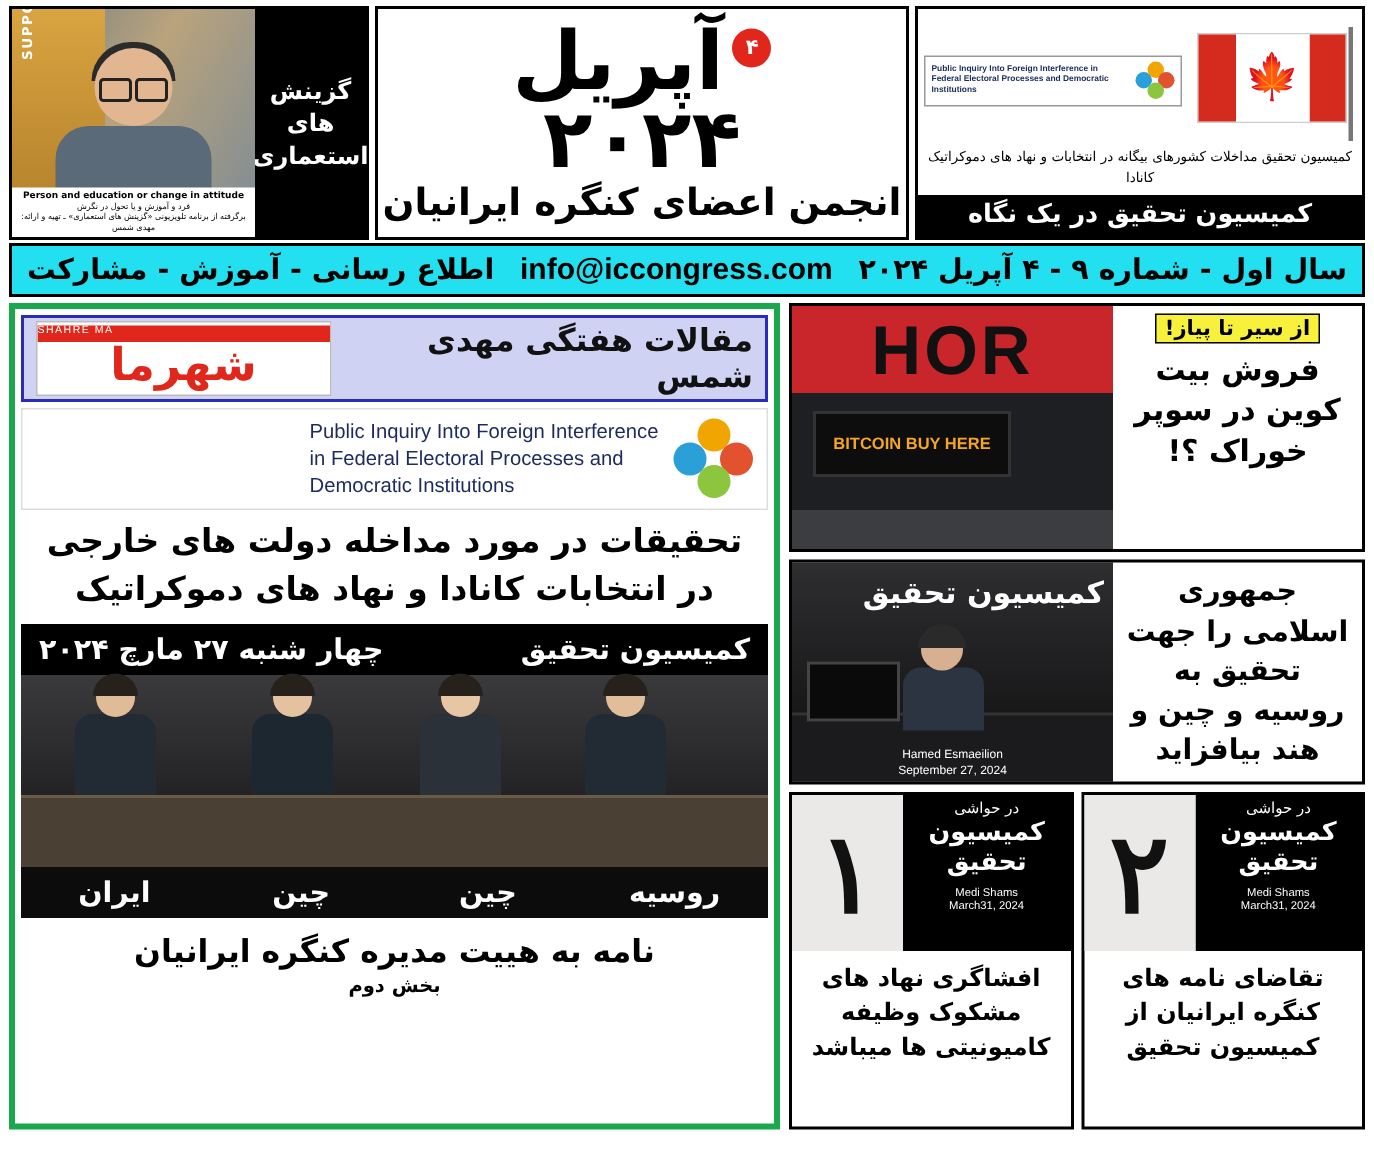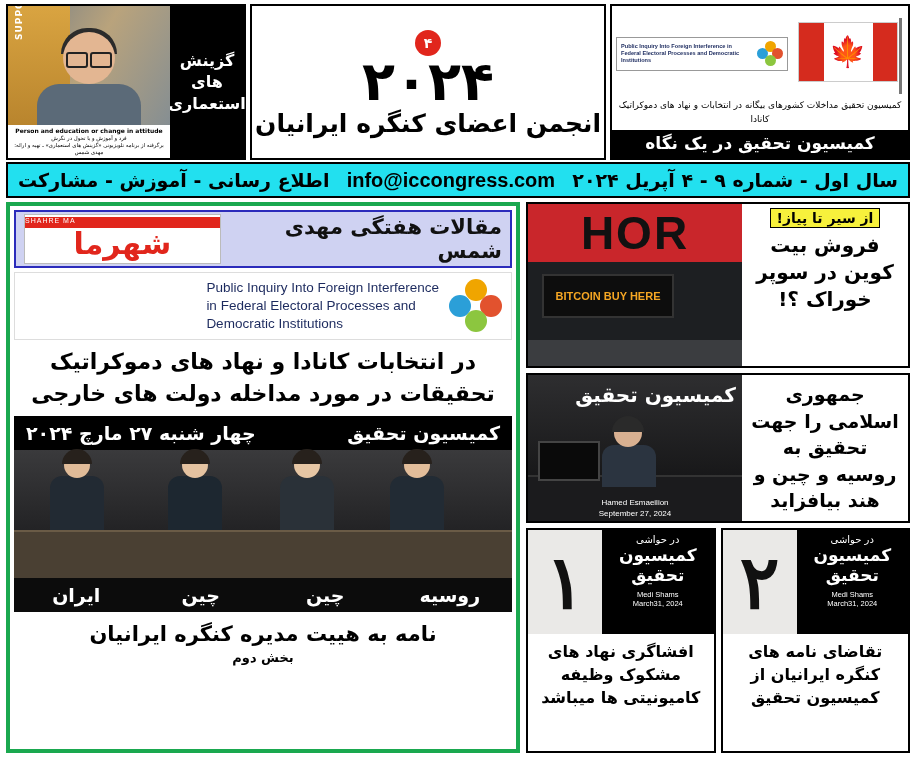--- a/index.html
+++ b/index.html
@@ -166,20 +166,23 @@
           <div class="inq-text">Public Inquiry Into Foreign Interference in Federal Electoral Processes and Democratic Institutions</div>
         </div>
       </div>
       <div class="mh-fa">کمیسیون تحقیق مداخلات کشورهای بیگانه در انتخابات و نهاد های دموکراتیک کانادا</div>
       <div class="mh-black">کمیسیون تحقیق در یک نگاه</div>
     </div>
 
     <div class="mh-center">
       <div class="mh-toprow">
         <div class="issue-badge">۴</div>
+        <div>
+          <div class="mh-month">آپریل</div>
+        </div>
       </div>
       <div class="mh-year">۲۰۲۴</div>
       <div class="mh-sub">انجمن اعضای کنگره ایرانیان</div>
     </div>
 
     <div class="mh-left">
       <div class="mh-colonial">گزینش های استعماری</div>
       <div class="vid">
         <div class="bgl"></div>
         <div class="wall"></div>
@@ -298,22 +301,22 @@
             <i></i>
           </div>
         <div class="inq-en">
           <div>Public Inquiry Into Foreign Interference</div>
           <div>in Federal Electoral Processes and</div>
           <div>Democratic Institutions</div>
         </div>
       </div>
 
       <div class="fa-head">
+        <div>تحقیقات در مورد مداخله دولت های خارجی</div>
         <div>در انتخابات کانادا و نهاد های دموکراتیک</div>
-        <div>تحقیقات در مورد مداخله دولت های خارجی</div>
       </div>
 
       <div class="photo">
         <div class="hdr">
           <span>کمیسیون تحقیق</span>
           <span>چهار شنبه ۲۷ مارچ ۲۰۲۴</span>
         </div>
         <div class="scene">
           <div class="pp" style="left:32px;">
               <div class="b" style="background:#222a33"></div>

